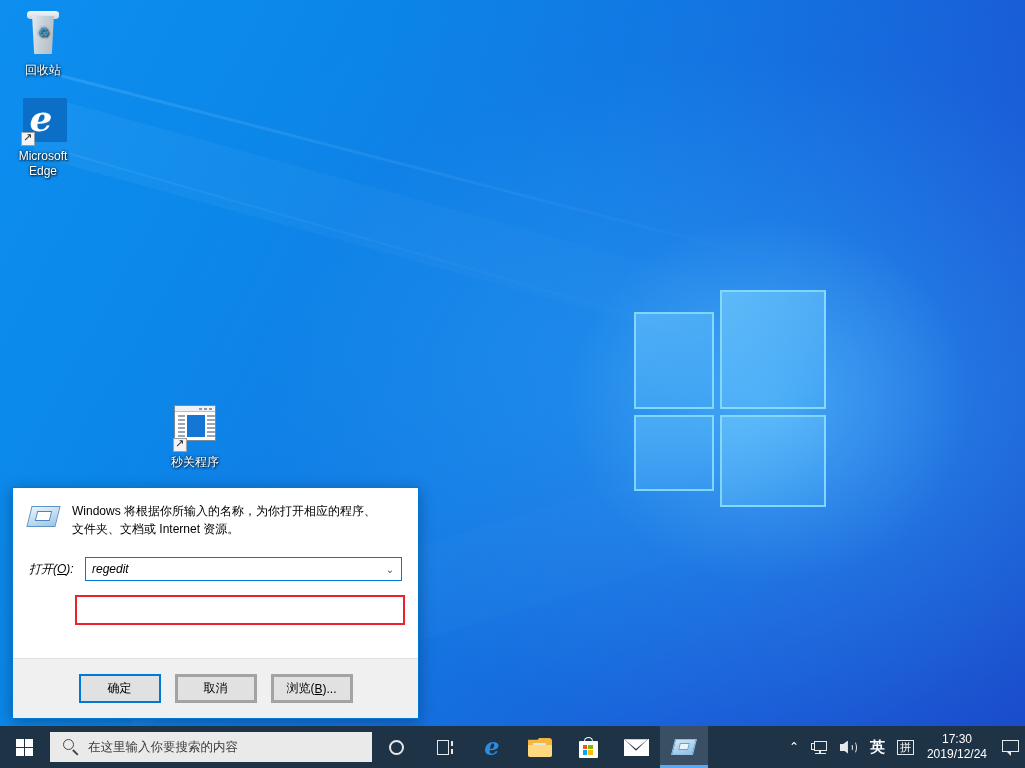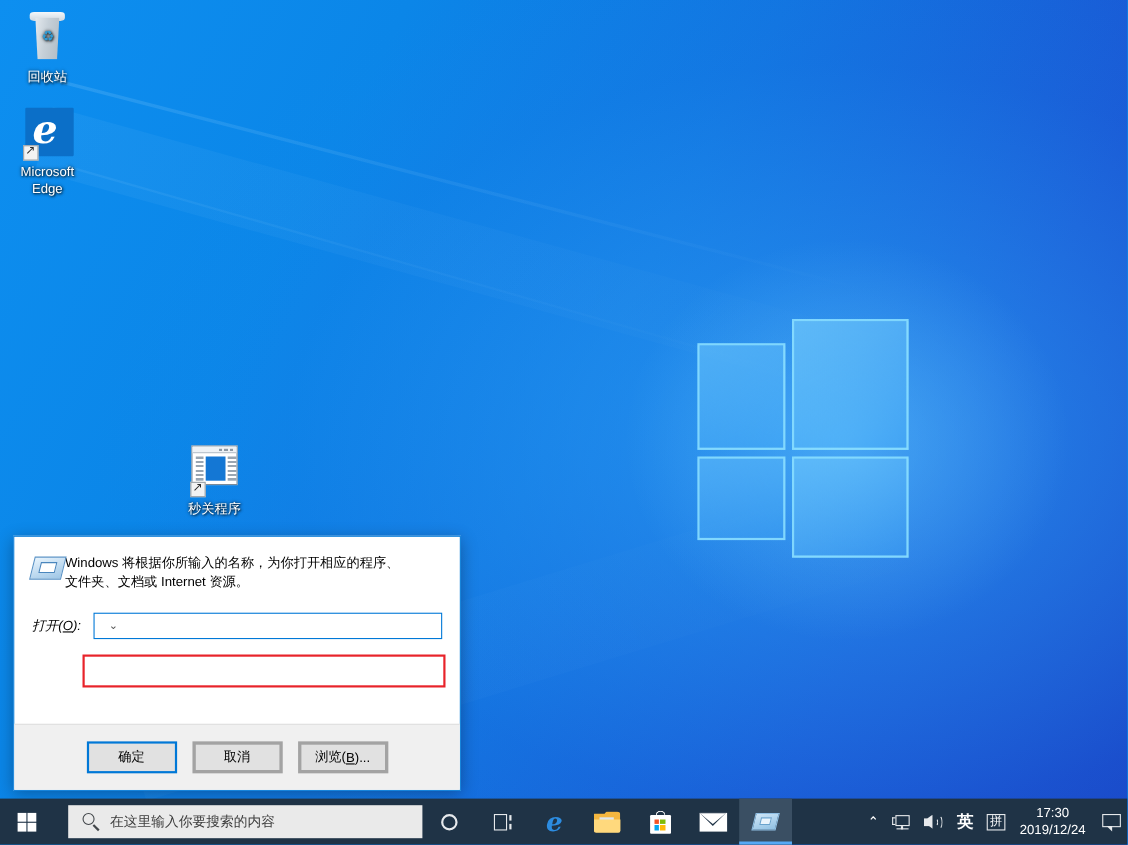--- a/index.html
+++ b/index.html
@@ -116,21 +116,21 @@
   .ti-i { position:absolute; left:4px; top:4px; width:9px; height:6px;
     border:1px solid #4a86bd; background:#fff; transform: skewX(-12deg); }
   #title-text { font-size: 12px; color:#000; }
   #close-btn {
     position:absolute; right:0; top:0; width: 46px; height: 30px;
     display:flex; align-items:center; justify-content:center;
     font-size: 15px; color:#000; cursor: default;
   }
 
   #dialog-body { padding: 14px 16px 0 16px; }
-  #desc-row { display:flex; gap: 0; align-items:flex-start; }
+  #desc-row { display:flex; gap: 13px; align-items:flex-start; }
   #desc-icon { width: 30px; height: 26px; position: relative; flex: 0 0 auto; margin-top: 2px; }
   .di-o { position:absolute; left:0; top:2px; width:29px; height:21px;
     border:1px solid #5b93c6; background: linear-gradient(160deg,#e8f4fd,#9ec6e6);
     transform: skewX(-14deg); }
   .di-i { position:absolute; left:7px; top:7px; width:15px; height:10px;
     border:1px solid #4a86bd; background:#fff; transform: skewX(-14deg); }
   #desc-text { font-size: 12px; line-height: 18px; color:#000; }
 
   #open-row { display:flex; align-items:center; margin-top: 19px; font-style: italic; }
   #open-label { width: 56px; font-size: 12px; }
@@ -165,21 +165,21 @@
     background: #1f3346; display:flex; align-items:center;
     color:#fff; font-size: 12px;
   }
   #start-button { width: 48px; height: 42px; display:flex; align-items:center; justify-content:center; }
   .winflag { width: 17px; height: 17px; display:grid; grid-template-columns: 8px 8px;
              grid-template-rows: 8px 8px; gap: 1.5px; }
   .winflag i { background:#fff; display:block; }
 
   #search-box {
     width: 322px; height: 30px; background:#eaeaea; color:#3a3a3a;
-    display:flex; align-items:center; padding-left: 12px; margin-left: 14px;
+    display:flex; align-items:center; padding-left: 12px; margin-left: 2px;
   }
   #search-icon { width: 18px; height: 18px; margin-right: 8px; position: relative; flex:0 0 auto; }
   #search-icon .c { position:absolute; left:1px; top:1px; width:11px; height:11px;
     border:1.6px solid #43474b; border-radius:50%; }
   #search-icon .h { position:absolute; left:11px; top:11px; width:7px; height:1.6px;
     background:#43474b; transform: rotate(45deg); transform-origin: left center; }
   #search-placeholder { font-size: 12.5px; color:#3c3c3c; }
 
   .tb-btn { width: 48px; height: 42px; display:flex; align-items:center; justify-content:center; position:relative; }
   .tb-btn.active { background:#3a4f63; }
@@ -307,20 +307,21 @@
       <div id="desc-text">
         <div>Windows 将根据你所输入的名称，为你打开相应的程序、</div>
         <div>文件夹、文档或 Internet 资源。</div>
       </div>
     </div>
 
     <div id="open-row">
       <span id="open-label"><span>打开(</span><span class="u">O</span><span>):</span></span>
       <span id="combo-wrap">
         <span id="combo">
+          <span id="combo-value">regedit</span>
           <span id="combo-arrow">⌄</span>
         </span>
       </span>
     </div>
   </div>
 
   <div id="button-strip">
     <button class="btn default">确定</button>
     <button class="btn">取消</button>
     <button class="btn">

